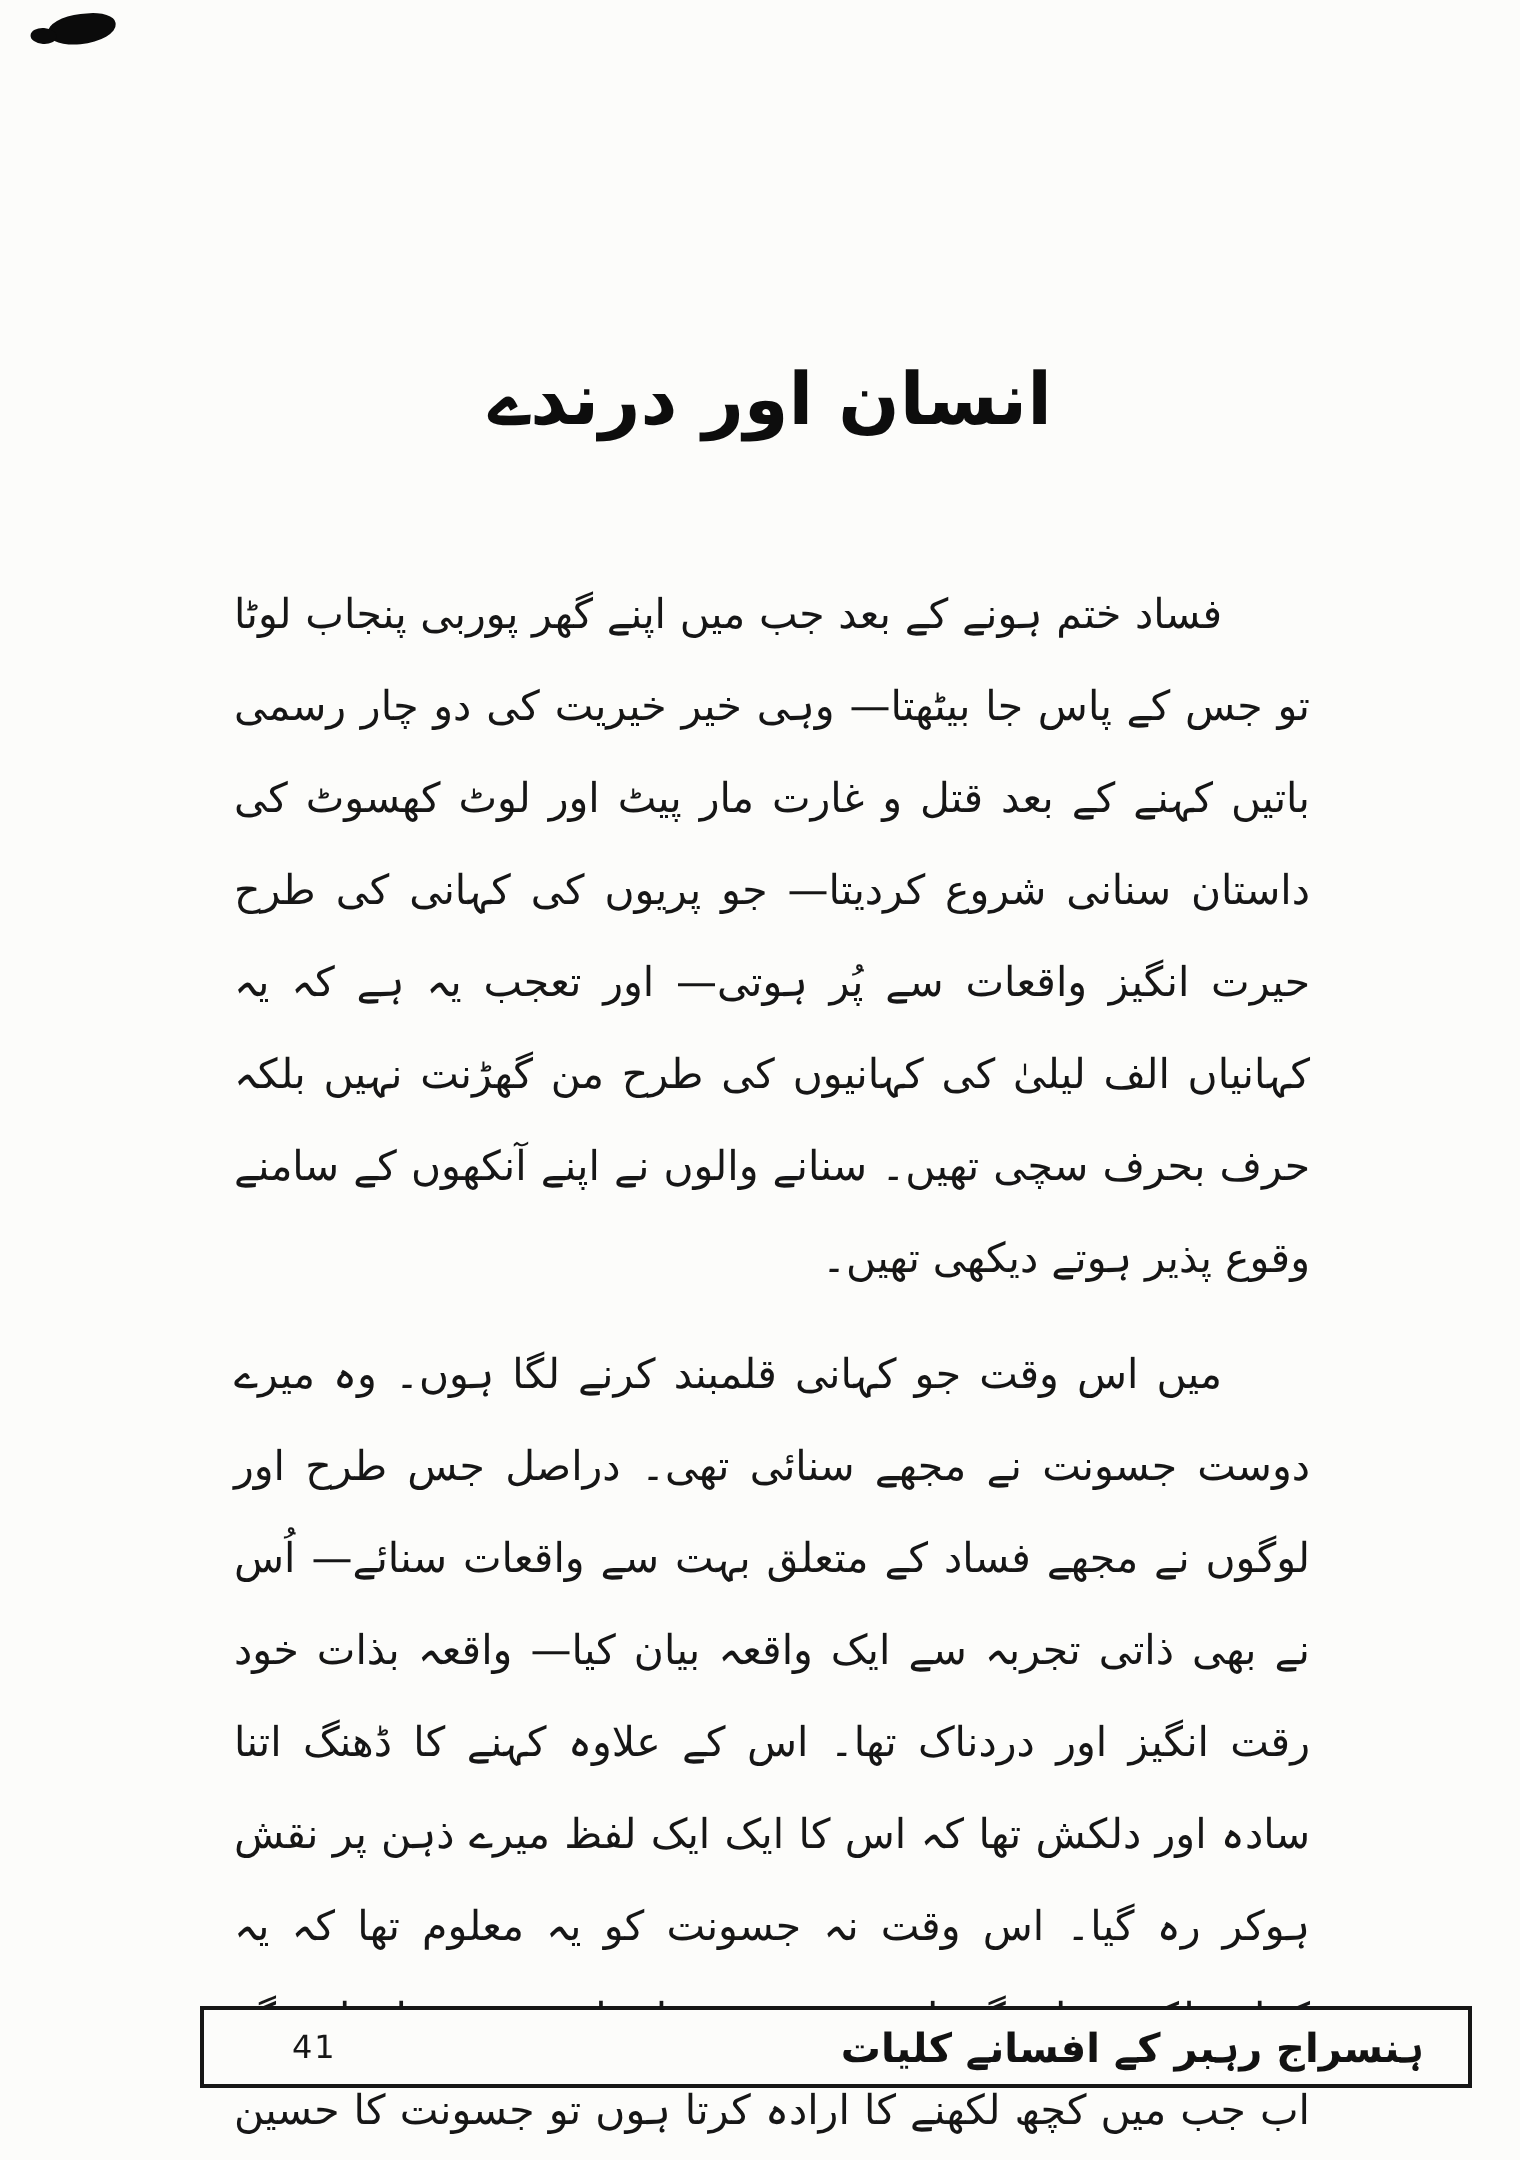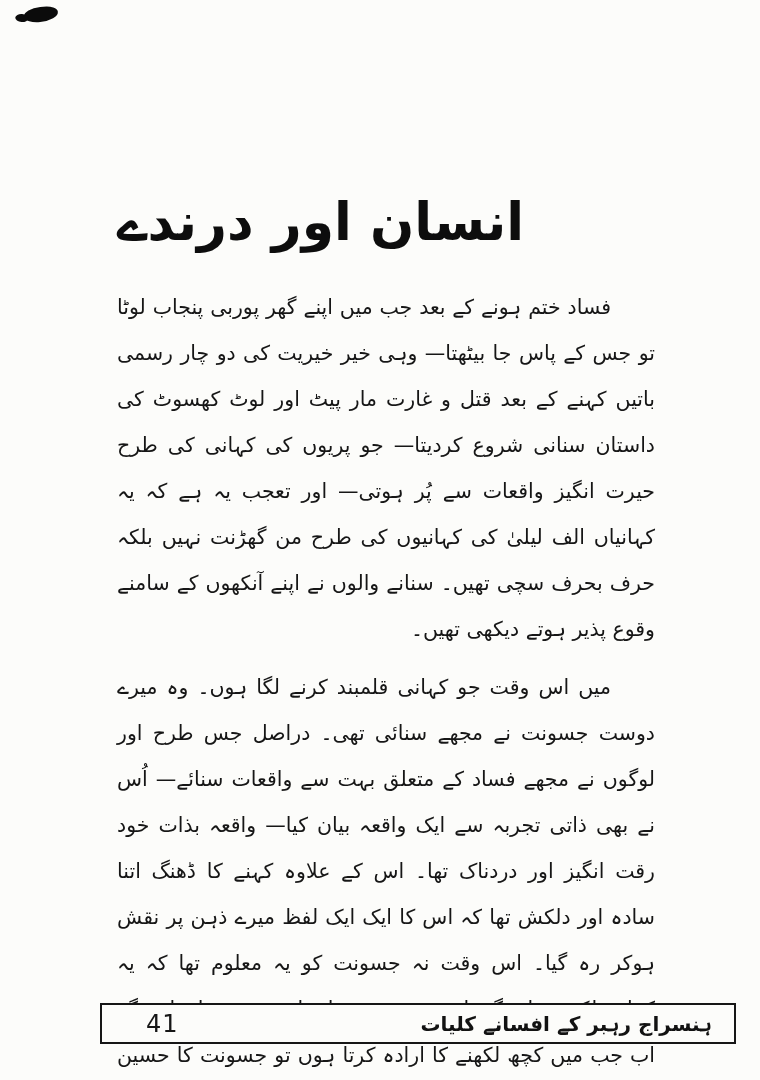--- a/index.html
+++ b/index.html
@@ -34,26 +34,26 @@
     left: -9px;
     top: 5px;
     width: 13px;
     height: 8px;
     background: #0b0b0b;
     border-radius: 50%;
     transform: rotate(10deg);
   }
   .title {
     direction: rtl;
-    text-align: left;
+    text-align: center;
     font-family: "DejaVu Sans", sans-serif;
     font-weight: bold;
-    font-size: 52px;
+    font-size: 36px;
     line-height: 1.25;
-    margin: 12px;
+    margin: 0;
     position: absolute;
     top: 178px;
     left: 105px;
     width: 560px;
     color: #0d0d0d;
   }
   .body-text {
     position: absolute;
     top: 272px;
     left: 105px;
@@ -75,21 +75,21 @@
     width: 636px;
     height: 41px;
     border: 2px solid #161616;
     display: flex;
     align-items: center;
     justify-content: space-between;
     padding: 0 22px 0 44px;
     background: #fcfcfa;
   }
   .page-number {
-    font-size: 24px;
+    font-size: 16px;
     color: #161616;
     letter-spacing: 1px;
   }
   .book-title {
     direction: rtl;
     font-size: 20px;
     font-weight: bold;
     color: #121212;
   }
 </style>

